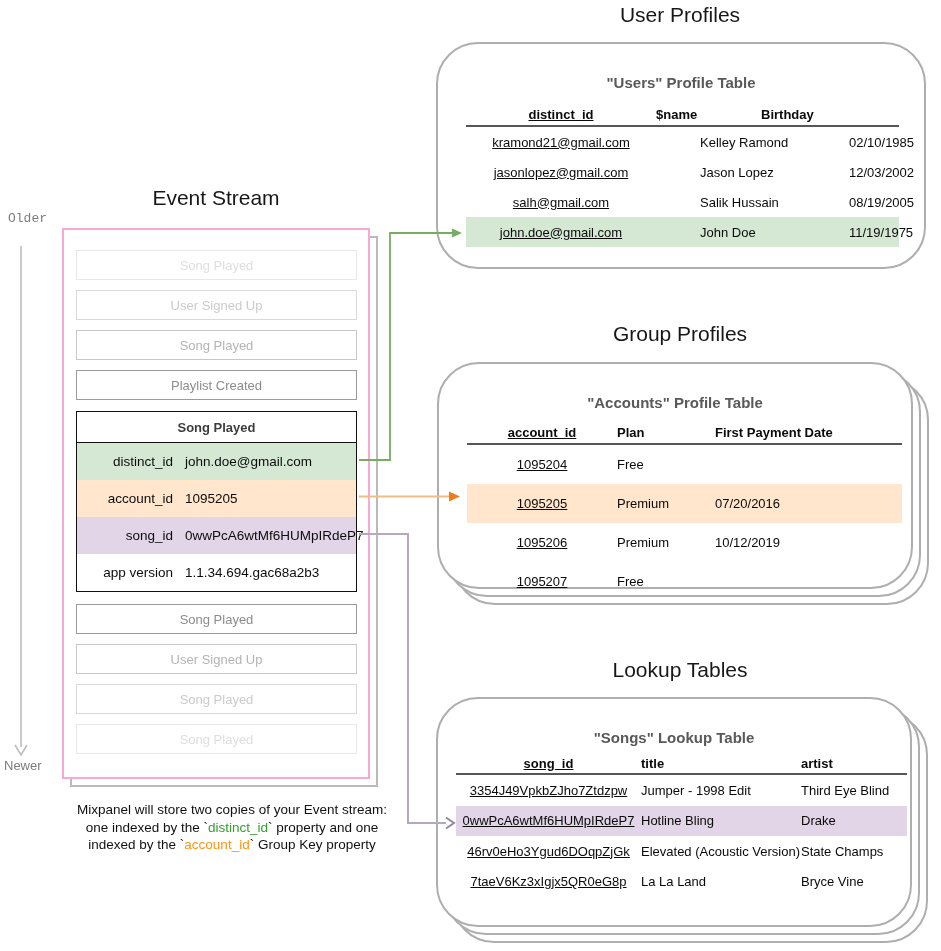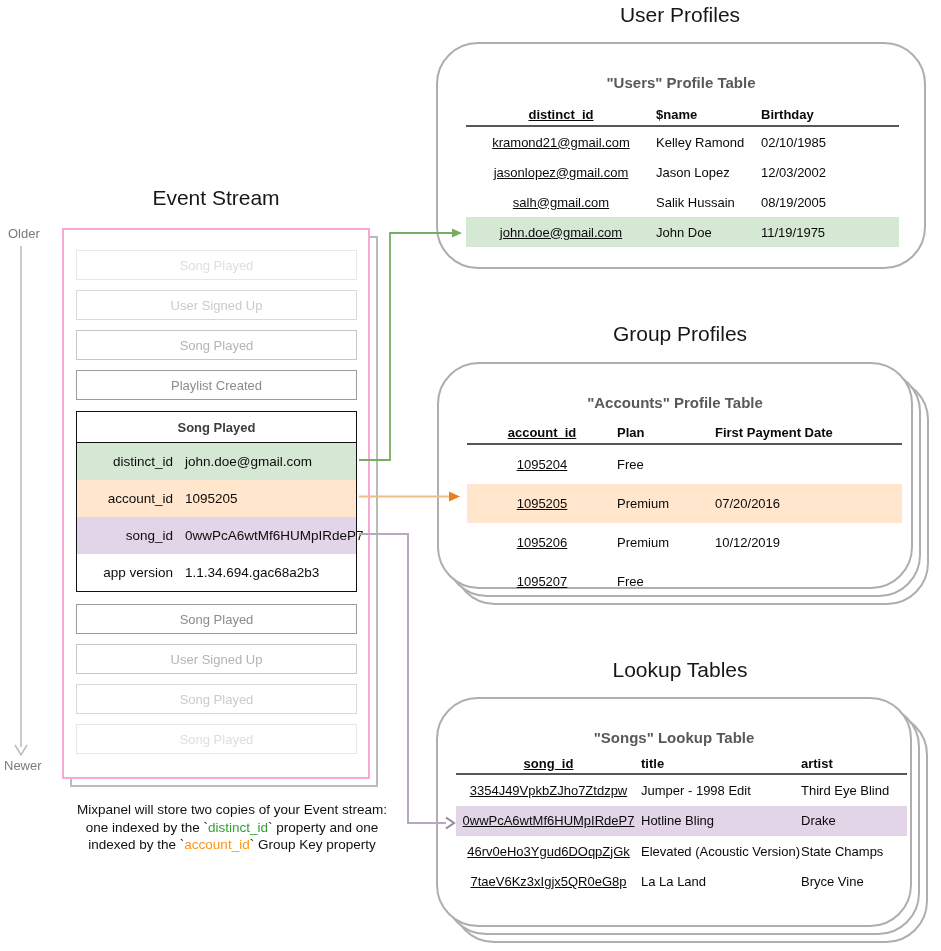--- a/index.html
+++ b/index.html
@@ -9,21 +9,21 @@
 
   
   .sec-title { position: absolute; font-size: 21px; color: #171717; text-align: center; }
   #t-es { left: 62px;  top: 186px; width: 308px; }
   #t-up { left: 430px; top: 3px;   width: 500px; }
   #t-gp { left: 430px; top: 322px; width: 500px; }
   #t-lt { left: 430px; top: 658px; width: 500px; }
 
   
   .axis-label { position: absolute; font-size: 13px; color: #7c7c7c; }
-  #older { left: 8px; top: 226px; }
+  #older { left: 8px; top: 211px; font-family: Liberation Mono, monospace; }
   #newer { left: 4px; top: 758px; }
   #time-arrow { position: absolute; left: 10px; top: 244px; }
 
   
   .es-back  { position: absolute; left: 70px; top: 236px; width: 308px; height: 551px;
               border: 2px solid #bababa; background: #fff; }
   .es-front { position: absolute; left: 62px; top: 228px; width: 308px; height: 551px;
               border: 2px solid #f9a8d4; background: #fff; }
   .evt { position: absolute; left: 12px; width: 281px; height: 30px; border: 1px solid;
          display: flex; align-items: center; justify-content: center;
@@ -64,21 +64,21 @@
   #tbl-songs    { left: 18px; top: 54px; width: 451px; }
   .thead { display: grid; align-items: center; font-weight: bold; font-size: 13px;
            color: #0a0a0a; border-bottom: 2px solid #565656; }
   .trow  { display: grid; align-items: center; font-size: 13px; color: #0a0a0a; }
   #tbl-users .thead,    #tbl-users .trow    { grid-template-columns: 190px 105px 138px; }
   #tbl-accounts .thead, #tbl-accounts .trow { grid-template-columns: 150px 98px 187px; }
   #tbl-songs .thead,    #tbl-songs .trow    { grid-template-columns: 185px 160px 106px; }
   #tbl-users .thead    { height: 24px; }
   #tbl-accounts .thead { height: 24px; }
   #tbl-songs .thead    { height: 22px; }
-  #tbl-users .trow    { height: 30px; }
+  #tbl-users .trow    { height: 30px; gap: 44px; }
   #tbl-accounts .trow { height: 39px; }
   #tbl-songs .trow    { height: 30.5px; }
   .key { text-align: center; text-decoration: underline; }
 
   
   #caption { position: absolute; left: 22px; top: 801px; width: 420px; text-align: center;
              font-size: 13.5px; line-height: 17.5px; color: #111; }
   .cap-green  { color: #33a02c; }
   .cap-orange { color: #ff9311; }
 

